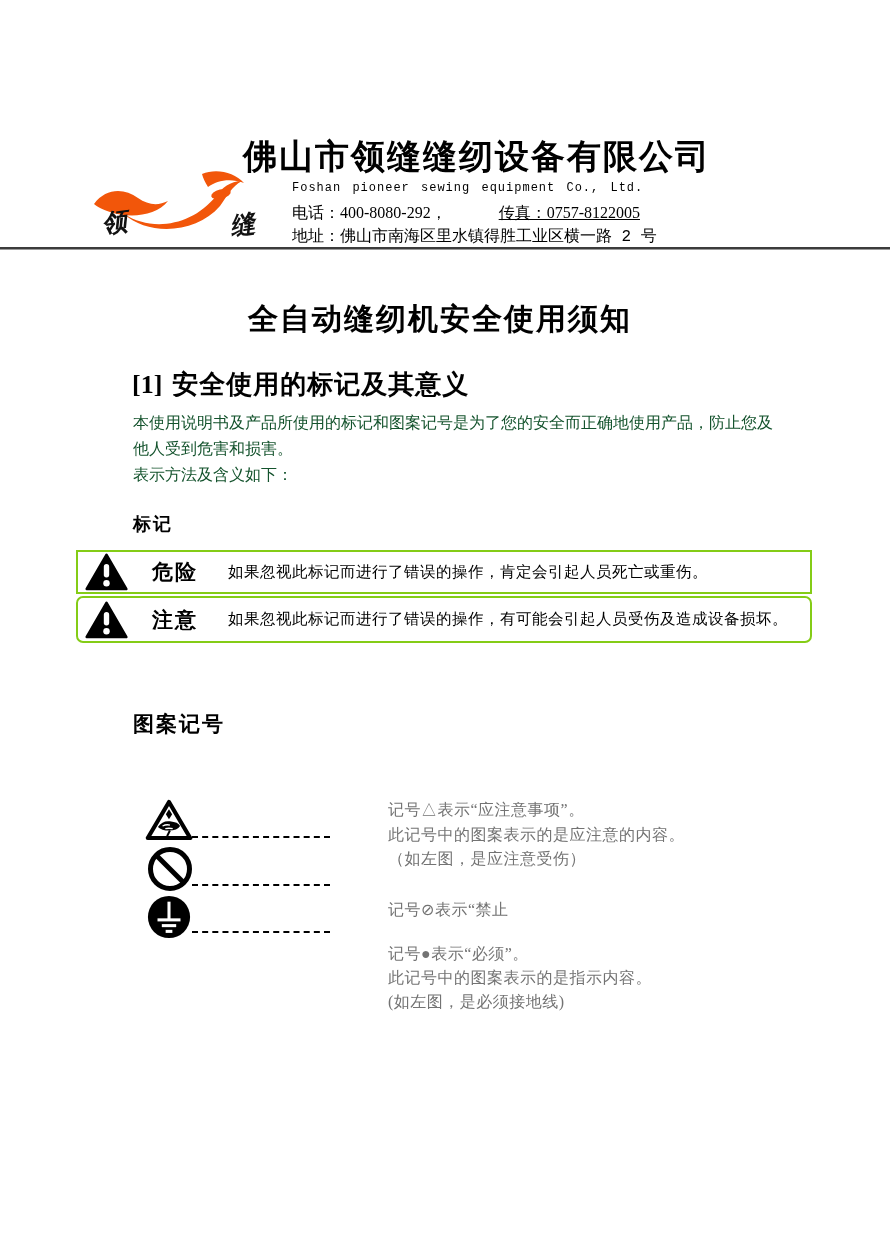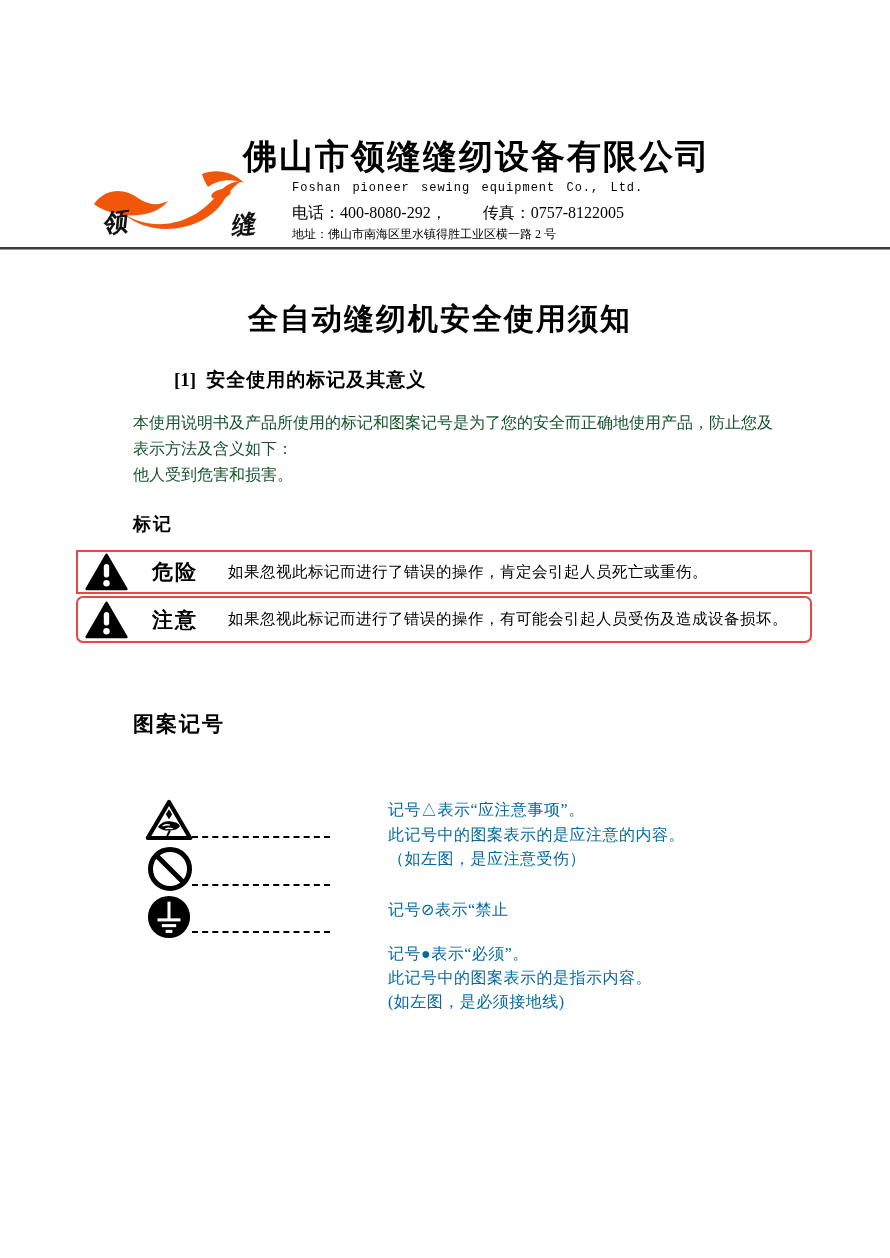--- a/index.html
+++ b/index.html
@@ -11,55 +11,55 @@
   }
   .abs { position:absolute; }
   .hei { font-family:"Liberation Sans", sans-serif; }
   .song { font-family:"Liberation Serif", serif; }
   .mono { font-family:"Liberation Mono", monospace; }
 
   
   .company-cn { left:243px; top:134px; font-size:34px; font-weight:bold; letter-spacing:2px; }
   .company-en { left:292px; top:181px; font-size:12px; letter-spacing:1px; word-spacing:3px; }
   .contact-line { left:292px; top:203px; font-size:16px; }
-  .contact-line .fax { margin-left:36px; }
-  .address-line { left:292px; top:226px; font-size:12px; }
+  .contact-line .fax { margin-left:52px;text-decoration:underline; }
+  .address-line { left:292px; top:226px; font-size:16px;font-family:Liberation Mono, monospace; }
   .header-rule { left:0; top:247px; width:890px; height:3px; background:#3c3c3c; border-bottom:1px solid #9a9a9a; }
 
   .logo-box { left:90px; top:168px; width:180px; height:76px; }
   .logo-swoosh { position:absolute; left:0; top:0; width:180px; height:76px; }
   .logo-char { position:absolute; font-size:25px; font-weight:bold; font-style:italic; color:#111;
                font-family:"Liberation Serif", serif; transform:rotate(-8deg); }
   .logo-char.left  { left:12px; top:38px; }
   .logo-char.right { left:140px; top:40px; }
 
   
   .doc-title { left:0; top:299px; width:880px; text-align:center; font-size:30px; font-weight:bold; letter-spacing:2px; }
-  .sec-heading { left:132px; top:367px; font-size:19px; font-weight:bold; letter-spacing:1px;margin-left:42px; }
+  .sec-heading { left:132px; top:367px; font-size:26px; font-weight:bold; letter-spacing:1px; }
   .sec-heading .idx { letter-spacing:0; margin-right:10px; }
   .intro { left:133px; top:410px; width:648px; font-size:16px; line-height:26px; color:#14532d; }
 
   
   .marks-heading { left:133px; top:512px; font-size:18px; font-weight:bold; letter-spacing:2px; }
-  .warn-box { left:76px; width:736px; border:2px solid #ef4444; display:flex; align-items:center; background:#fff; }
+  .warn-box { left:76px; width:736px; border:2px solid #84cc16; display:flex; align-items:center; background:#fff; }
   .warn-box.first  { top:550px; height:44px; }
   .warn-box.second { top:596px; height:47px;border-radius:7px; }
   .warn-tri { position:absolute; left:7px; top:50%; transform:translateY(-50%); width:43px; height:38px; }
   .warn-label { position:absolute; left:74px; font-size:21px; font-weight:bold; letter-spacing:2px; }
   .warn-desc  { position:absolute; left:150px; font-size:15.5px; letter-spacing:0.5px; }
 
   
   .picto-heading { left:133px; top:710px; font-size:21px; font-weight:bold; letter-spacing:2px; }
   .picto-icon { position:absolute; }
   .icon-injury      { left:145px; top:798px; width:48px; height:43px; }
   .icon-prohibition { left:146px; top:845px; width:48px; height:48px; }
   .icon-ground      { left:146px; top:894px; width:46px; height:46px; }
   .dash-line { position:absolute; left:192px; width:138px; height:0; border-top:2.5px dashed #000; }
   .dash-1 { top:836px; } .dash-2 { top:884px; } .dash-3 { top:931px; }
-  .note { position:absolute; left:388px; font-size:16px; color:#0369a1; letter-spacing:0.5px; white-space:nowrap; }
+  .note { position:absolute; left:388px; font-size:16px; color:#737373; letter-spacing:0.5px; white-space:nowrap; }
   .n1 { top:800px; } .n2 { top:825px; } .n3 { top:849px; }
   .n4 { top:900px; } .n5 { top:944px; } .n6 { top:968px; } .n7 { top:992px; }
 </style>
 </head>
 <body>
 
 <div class="page">
 
   <div class="abs logo-box">
     <svg class="logo-swoosh" viewBox="0 0 180 76">
@@ -83,22 +83,22 @@
   <div class="abs header-rule"></div>
 
   <div class="abs doc-title hei">全自动缝纫机安全使用须知</div>
 
   <div class="abs sec-heading song">
     <span class="idx">[1]</span><span>安全使用的标记及其意义</span>
   </div>
 
   <div class="abs intro song">
     <div>本使用说明书及产品所使用的标记和图案记号是为了您的安全而正确地使用产品，防止您及</div>
+    <div>他人受到危害和损害。</div>
     <div>表示方法及含义如下：</div>
-    <div>他人受到危害和损害。</div>
   </div>
 
   <div class="abs marks-heading hei">标记</div>
 
   <div class="abs warn-box first">
     <svg class="warn-tri" viewBox="0 0 48 42">
       <path d="M24 2 L46 40 L2 40 Z" fill="#000" stroke="#000" stroke-width="3" stroke-linejoin="round"></path>
       <rect x="21" y="12" width="6" height="15" rx="3" fill="#fff"></rect>
       <circle cx="24" cy="33.5" r="3.6" fill="#fff"></circle>
     </svg>

